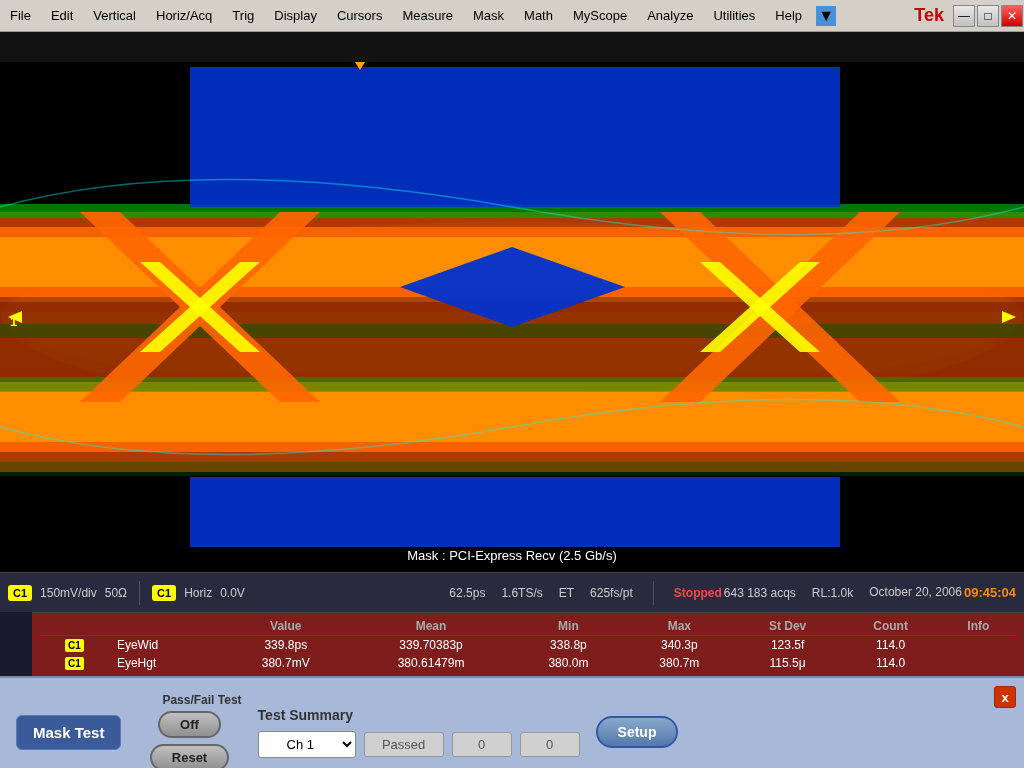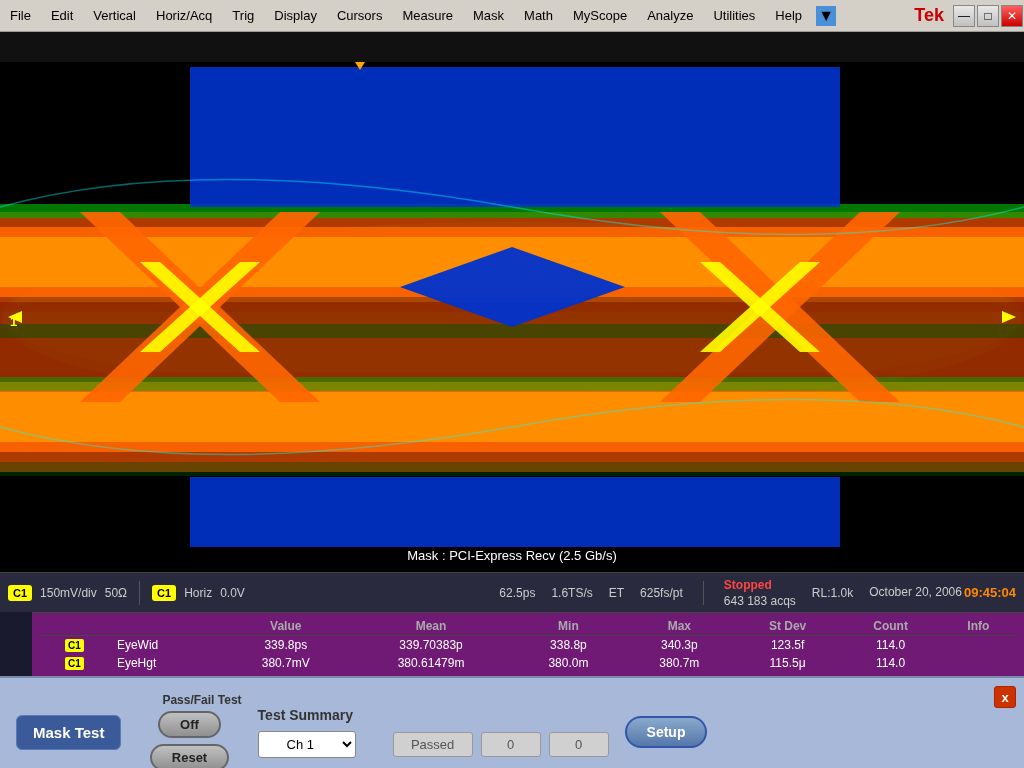--- a/index.html
+++ b/index.html
@@ -53,21 +53,21 @@
     .status-divider { width: 1px; background: #555; height: 24px; margin: 0 4px; }
     .status-right { margin-left: auto; display: flex; gap: 16px; align-items: center; }
     .status-item { color: #ccc; font-size: 12px; }
     .stopped-text { color: #ff4444; font-size: 12px; font-weight: bold; }
     .acqs-text { color: #ccc; font-size: 12px; }
     .time-text { color: #ff8800; font-size: 13px; font-weight: bold; }
     .date-text { color: #ccc; font-size: 12px; }
 
     
     #meas-panel {
-      background: #701a75; border-top: 1px solid #444;
+      background: #7f1d1d; border-top: 1px solid #444;
       padding: 4px 8px;
       margin-left: 32px;
     }
     #meas-table {
       width: 100%; border-collapse: collapse; font-size: 12px;
     }
     #meas-table th {
       color: #aaa; text-align: center; padding: 2px 8px; border-bottom: 1px solid #444;
     }
     #meas-table td {
@@ -117,21 +117,21 @@
     .test-summary-title { font-size: 14px; color: #333; font-weight: bold; }
     .test-summary-row { display: flex; align-items: center; gap: 8px; }
 
     .ch-select {
       background: white; border: 1px solid #888; padding: 4px 24px;
       font-size: 13px; border-radius: 3px; cursor: pointer;
     }
 
     .passed-badge {
       background: #d0d0d0; border: 1px solid #999; border-radius: 3px;
-      padding: 4px 16px; font-size: 13px; color: #555; min-width: 80px; text-align: center; margin-left: 29px;
+      padding: 4px 16px; font-size: 13px; color: #555; min-width: 80px; text-align: center;
     }
 
     .count-box {
       background: #d0d0d0; border: 1px solid #999; border-radius: 3px;
       padding: 4px 16px; font-size: 13px; color: #555; min-width: 60px; text-align: center;
     }
 
     .setup-btn {
       background: linear-gradient(to bottom, #88aacc, #5577aa);
       border: 2px solid #3355aa; border-radius: 20px; padding: 6px 20px;
@@ -255,21 +255,21 @@
   <div class="status-divider"></div>
   <span class="ch1-badge">C1</span>
   <span class="status-text">Horiz</span>
   <span class="status-text">0.0V</span>
   <div class="status-right">
     <span class="status-item">62.5ps</span>
     <span class="status-item">1.6TS/s</span>
     <span class="status-item">ET</span>
     <span class="status-item">625fs/pt</span>
     <div class="status-divider"></div>
-    <div style="display:flex;flex-direction:column;gap:2px;">
+    <div style="display:flex;flex-direction:row;gap:2px;">
       <span class="stopped-text">Stopped</span>
       <span class="acqs-text">643 183 acqs</span>
     </div>
     <span class="status-item">RL:1.0k</span>
     <div style="display:flex;flex-direction:row;gap:2px;">
       <span class="date-text">October 20, 2006</span>
       <span class="time-text">09:45:04</span>
     </div>
   </div>
 </div>

